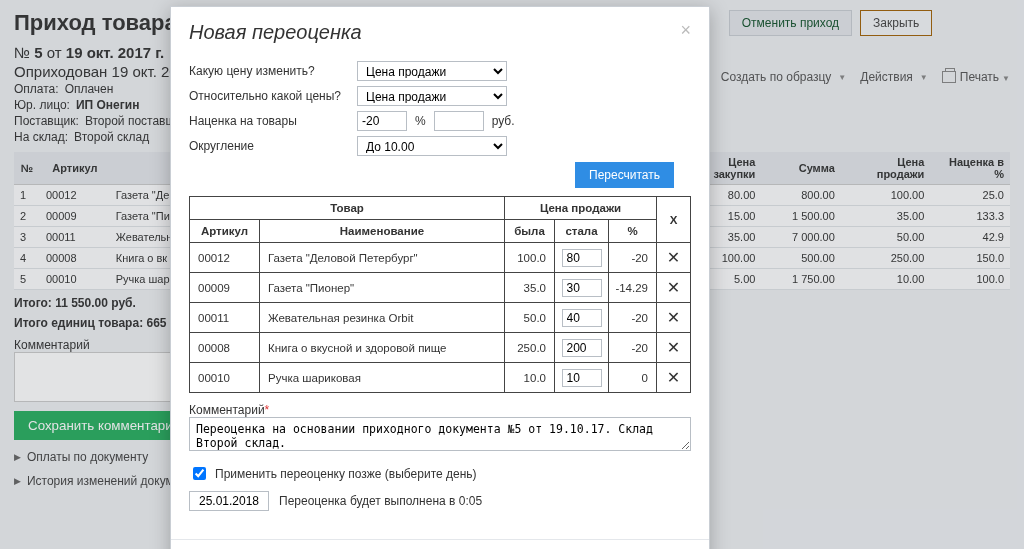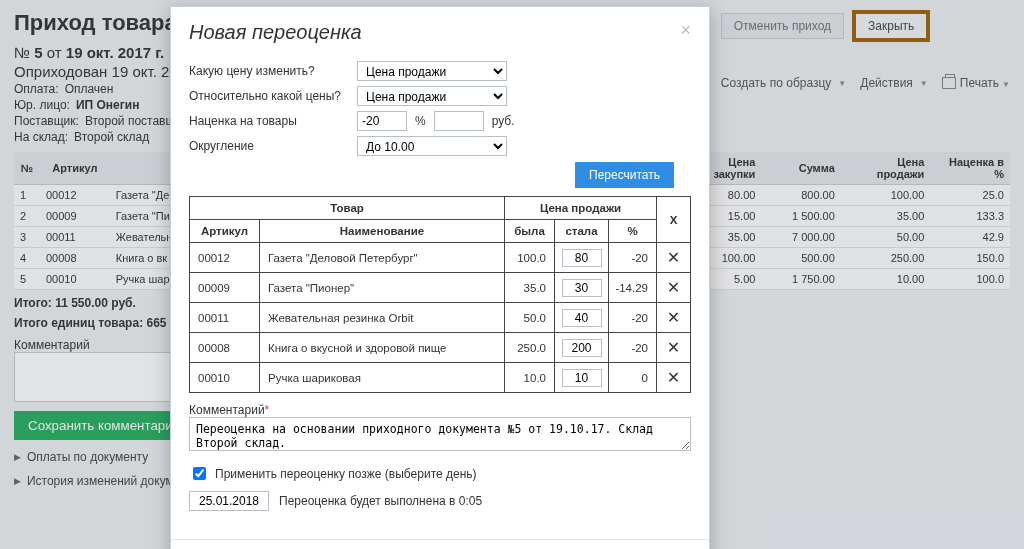--- a/index.html
+++ b/index.html
@@ -12,22 +12,22 @@
     width: 1024px;
     height: 549px;
     overflow: hidden;
     position: relative;
   }
   
   .page { padding: 10px 14px; }
   .page-header { display:flex; justify-content:space-between; align-items:flex-start; }
   .page-title { font-size: 22px; font-weight: 600; color:#333; margin:0 0 8px 0;}
   .top-buttons { display:flex; gap:8px; align-items:center;}
-  .btn-grey { background:#e4e7eb; border:1px solid #c9ced4; color:#737373; padding:5px 12px; font-size:12px; cursor:pointer;}
-  .btn-grey-light { background:#f3f5f7; border:4px solid #a16207; color:#444; padding:5px 12px; font-size:12px; cursor:pointer;}
+  .btn-grey { background:#e4e7eb; border:1px solid #c9ced4; color:#14532d; padding:5px 12px; font-size:12px; cursor:pointer;margin-left:8px;}
+  .btn-grey-light { background:#f3f5f7; border:1px solid #a16207; color:#444; padding:5px 12px; font-size:12px; cursor:pointer;}
   .subhead { font-size:15px; color:#333; margin:2px 0;}
   .subhead b { font-weight:600;}
   .meta-row {display:flex; gap:6px; align-items:center; margin:2px 0;}
   .meta-label {color:#333;}
   .meta-val {color:#333;}
   .action-bar { display:flex; gap:14px; align-items:center; color:#555;}
   .action-link { color:#555; cursor:pointer; display:flex; gap:4px; align-items:center;}
   .caret::after { content:"▼"; font-size:8px; margin-left:3px; color:#888;}
   .printer-icon { width:14px; height:12px; display:inline-block; border:1px solid #888; position:relative;}
   .printer-icon::before{content:"";position:absolute;top:-4px;left:2px;width:8px;height:3px;border:1px solid #888;border-bottom:none;}
@@ -55,21 +55,21 @@
   .inp-sm{width:50px;text-align:left;}
   .inp-date{width:80px;text-align:center;}
   .btn-blue{background:#2f8de4;color:#fff;border:none;padding:6px 14px;cursor:pointer;font-size:12px;}
   .recalc-row{display:flex;justify-content:flex-end;margin:6px 17px 8px;}
   
   table.mt{width:100%;border-collapse:collapse;font-size:11.5px;}
   table.mt th, table.mt td{border:1px solid #444;padding:5px 6px;text-align:center;}
   table.mt th{font-weight:600;background:#fff;}
   table.mt td.left{text-align:left;padding-left:8px;}
   table.mt td.right{text-align:right;padding-right:8px;}
-  table.mt input{width:40px;height:18px;text-align:center;}
+  table.mt input{width:40px;height:18px;text-align:left;}
   .delx{font-size:16px;color:#333;cursor:pointer;}
   .comment2-label{margin-top:10px;}
   .req{color:#d33;}
   textarea.modal-comment{width:100%;height:34px;border:1px solid #b8bec5;padding:4px 6px;font-size:11.5px;resize:vertical;}
   .apply-row{margin-top:10px;display:flex;gap:6px;align-items:center;}
   .sched-row{margin-top:8px;display:flex;gap:10px;align-items:center;}
   .modal-footer{display:flex;justify-content:flex-end;gap:10px;padding:12px 18px 16px;border-top:1px solid #e4e7eb;margin-top:16px;}
 </style>
 </head>
 <body>

